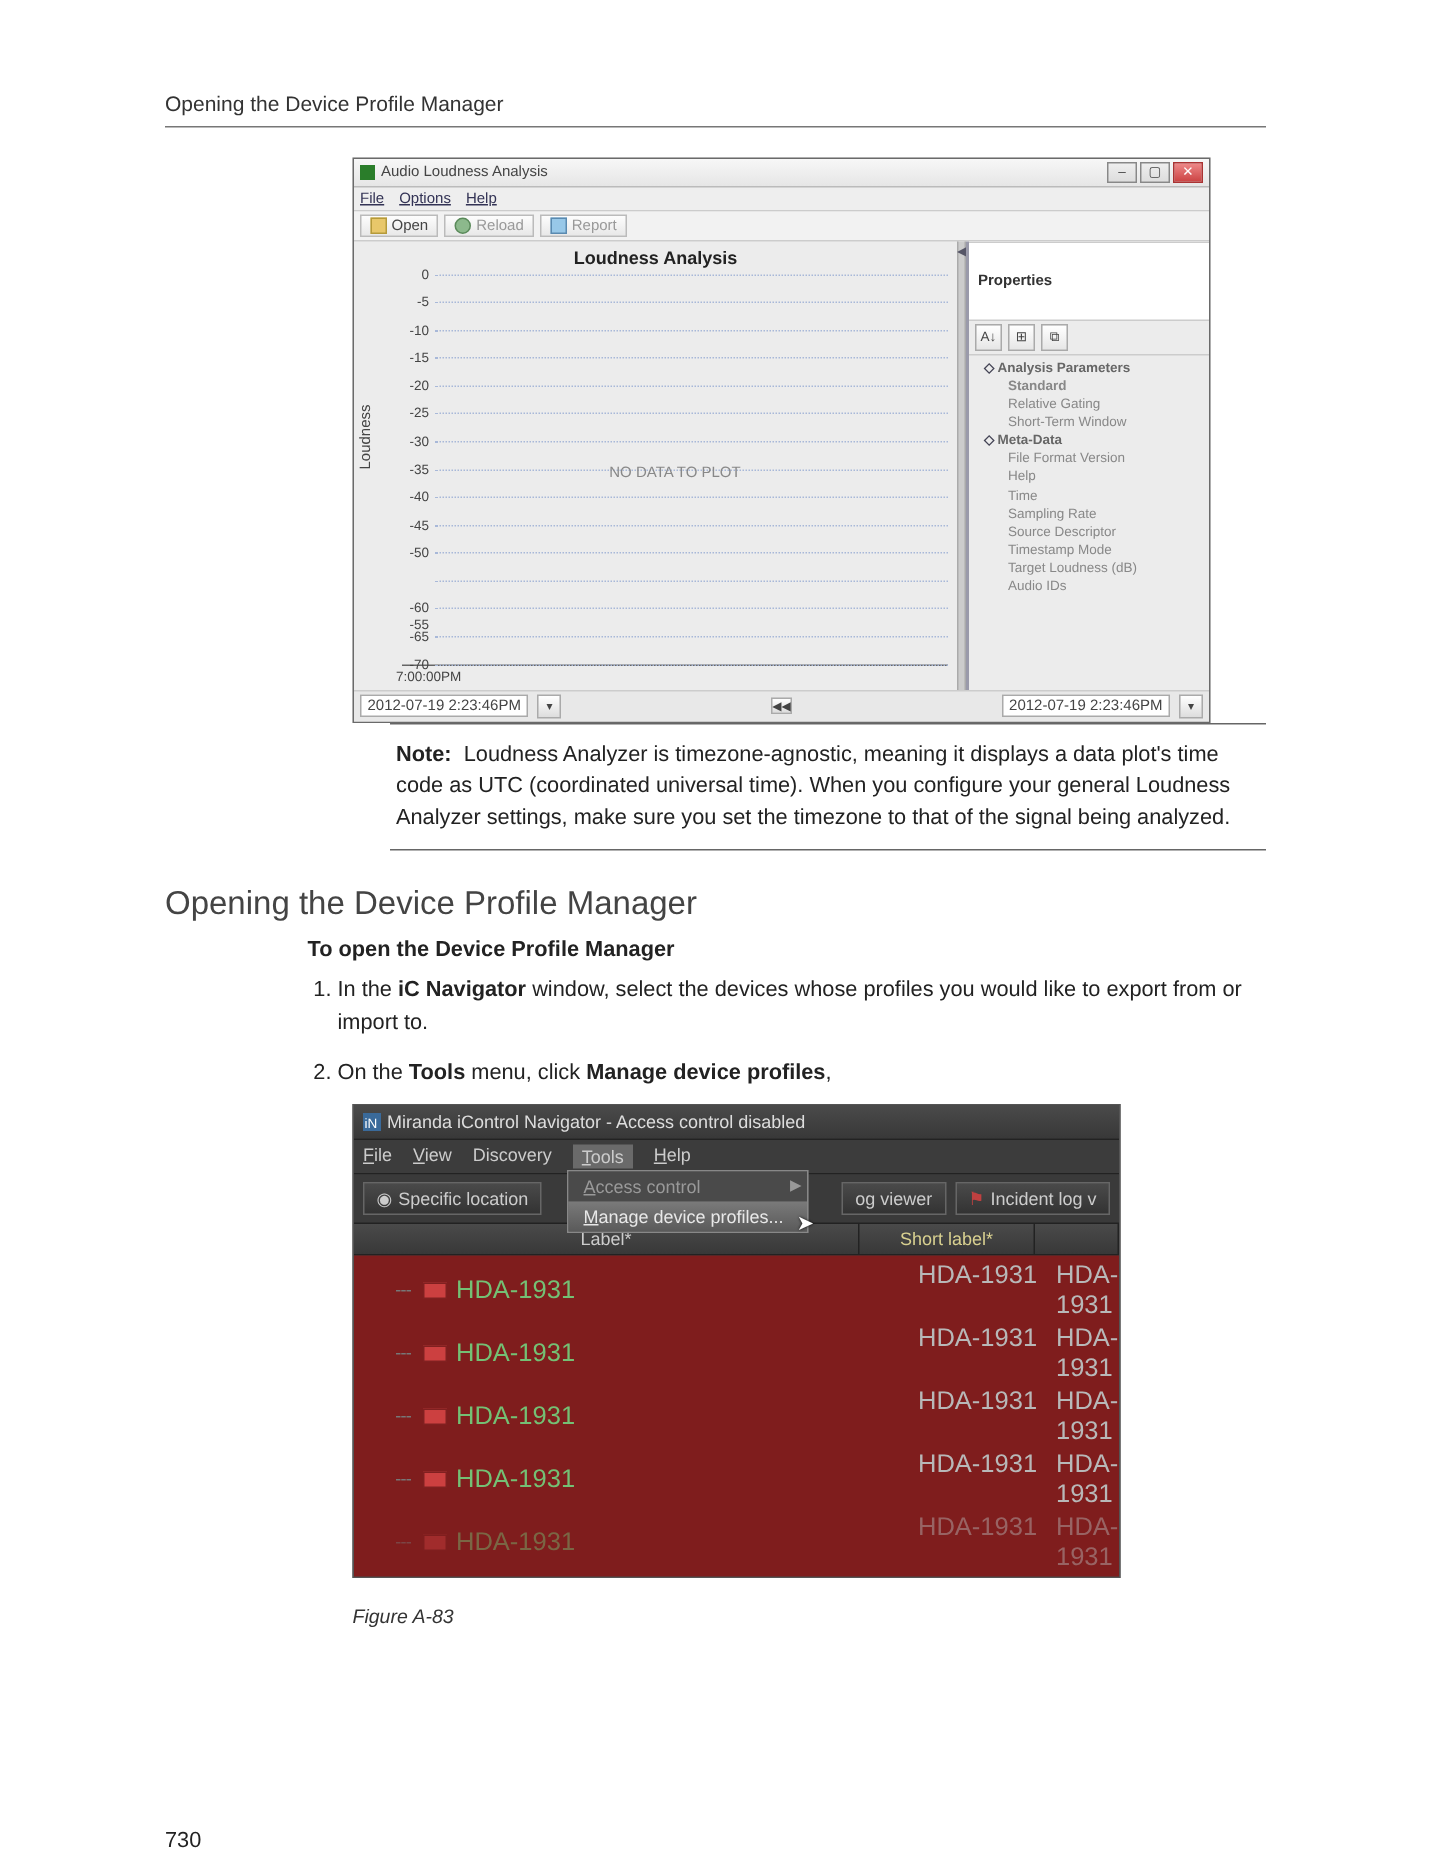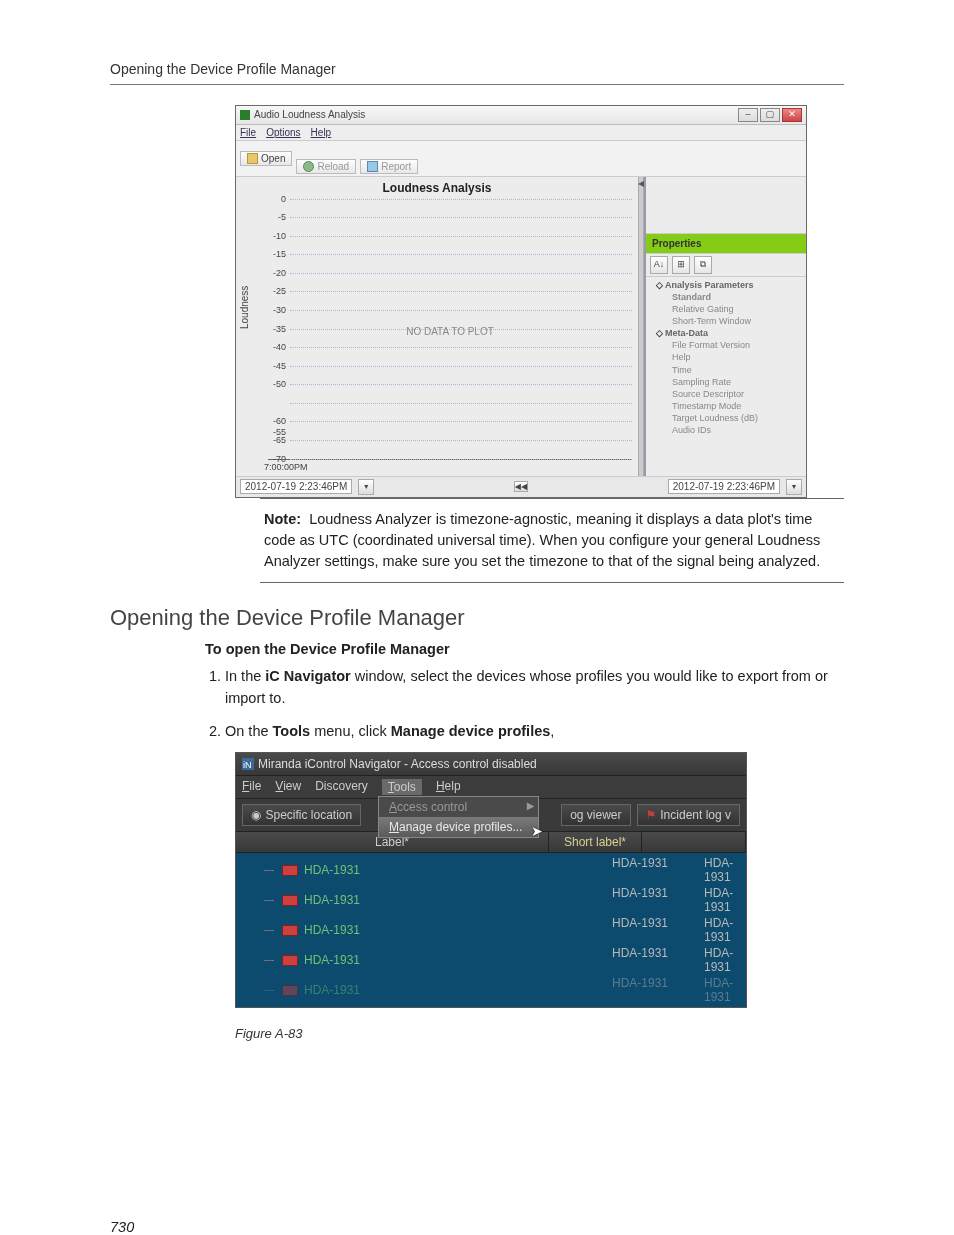--- a/index.html
+++ b/index.html
@@ -85,21 +85,21 @@
   }
   .tbtn {
     border: 1px solid #bbb;
     background: linear-gradient(#fdfdfd,#e8e8e8);
     padding: 1px 6px;
     display: flex;
     align-items: center;
     gap: 3px;
     font-size: 10px;
   }
-  .tbtn.dis { color: #999; margin-top: 16px; }
+  .tbtn.dis { color: #999; }
   .tbtn .ic {
     width: 9px; height: 9px;
     display: inline-block;
   }
   .ic-open { background: #e8c76a; border:1px solid #b59a3a; }
   .ic-reload { background: #8cb98c; border:1px solid #5a8a5a; border-radius:50%; }
   .ic-report { background: #98c8e8; border:1px solid #5a8ab0; }
 
   .win-body {
     display: flex;
@@ -204,26 +204,25 @@
     display: flex;
     align-items: flex-start;
     justify-content: center;
     padding-top: 2px;
     font-size: 8px;
     color: #556;
   }
   .prop-header {
     font-weight: bold;
     font-size: 10px;
-    padding: 4px 6px;
+    padding: 20px 6px;
     color: #333;
     border-top: 1px solid #ccc;
     border-bottom: 1px solid #ccc;
-    background: #84cc16;
-    margin-top: 56px;
+    background: #ffffff;
   }
   .prop-tb {
     padding: 2px 4px;
     display: flex;
     gap: 4px;
     border-bottom: 1px solid #ccc;
   }
   .pbtn {
     width: 16px; height: 16px;
     border: 1px solid #aaa;
@@ -378,30 +377,30 @@
     display: flex;
     gap: 6px;
   }
   .nav-cols {
     display: flex;
     background: linear-gradient(#4a4a4a,#383838);
     border-bottom: 1px solid #222;
     font-size: 12px;
   }
   .nav-cols .col {
-    padding: 3px 0;
+    padding: 3px 12px;
     border-right: 1px solid #222;
     color: #ccc;
   }
   .nav-cols .col:first-child { width: 312px; text-align: center; }
   .nav-cols .col:nth-child(2) { width: 92px; text-align: center; color: #d8d090; }
   .nav-body {
-    background: #0c4a6e;
+    background: #7f1d1d;
     padding: 2px 0;
-    font-size: 12px;
+    font-size: 17px;
   }
   .row {
     display: flex;
     padding: 1px 0;
   }
   .row .c1 {
     width: 330px;
     padding-left: 46px;
     display: flex;
     align-items: center;
@@ -424,21 +423,20 @@
   }
   .row .c2 { width: 92px; color: #b8b8b8; }
   .row .c3 { flex: 1; color: #b8b8b8; }
   .row.dim { opacity: 0.45; }
 
   .page-num {
     position: absolute;
     left: 110px;
     bottom: 40px;
     font-size: 14.5px;
-    font-style: italic;
   }
 </style>
 </head>
 <body>
 
 <div class="page">
   <div class="hdr">
     <div>Opening the Device Profile Manager</div>
   </div>
   <hr class="hdr-rule">

